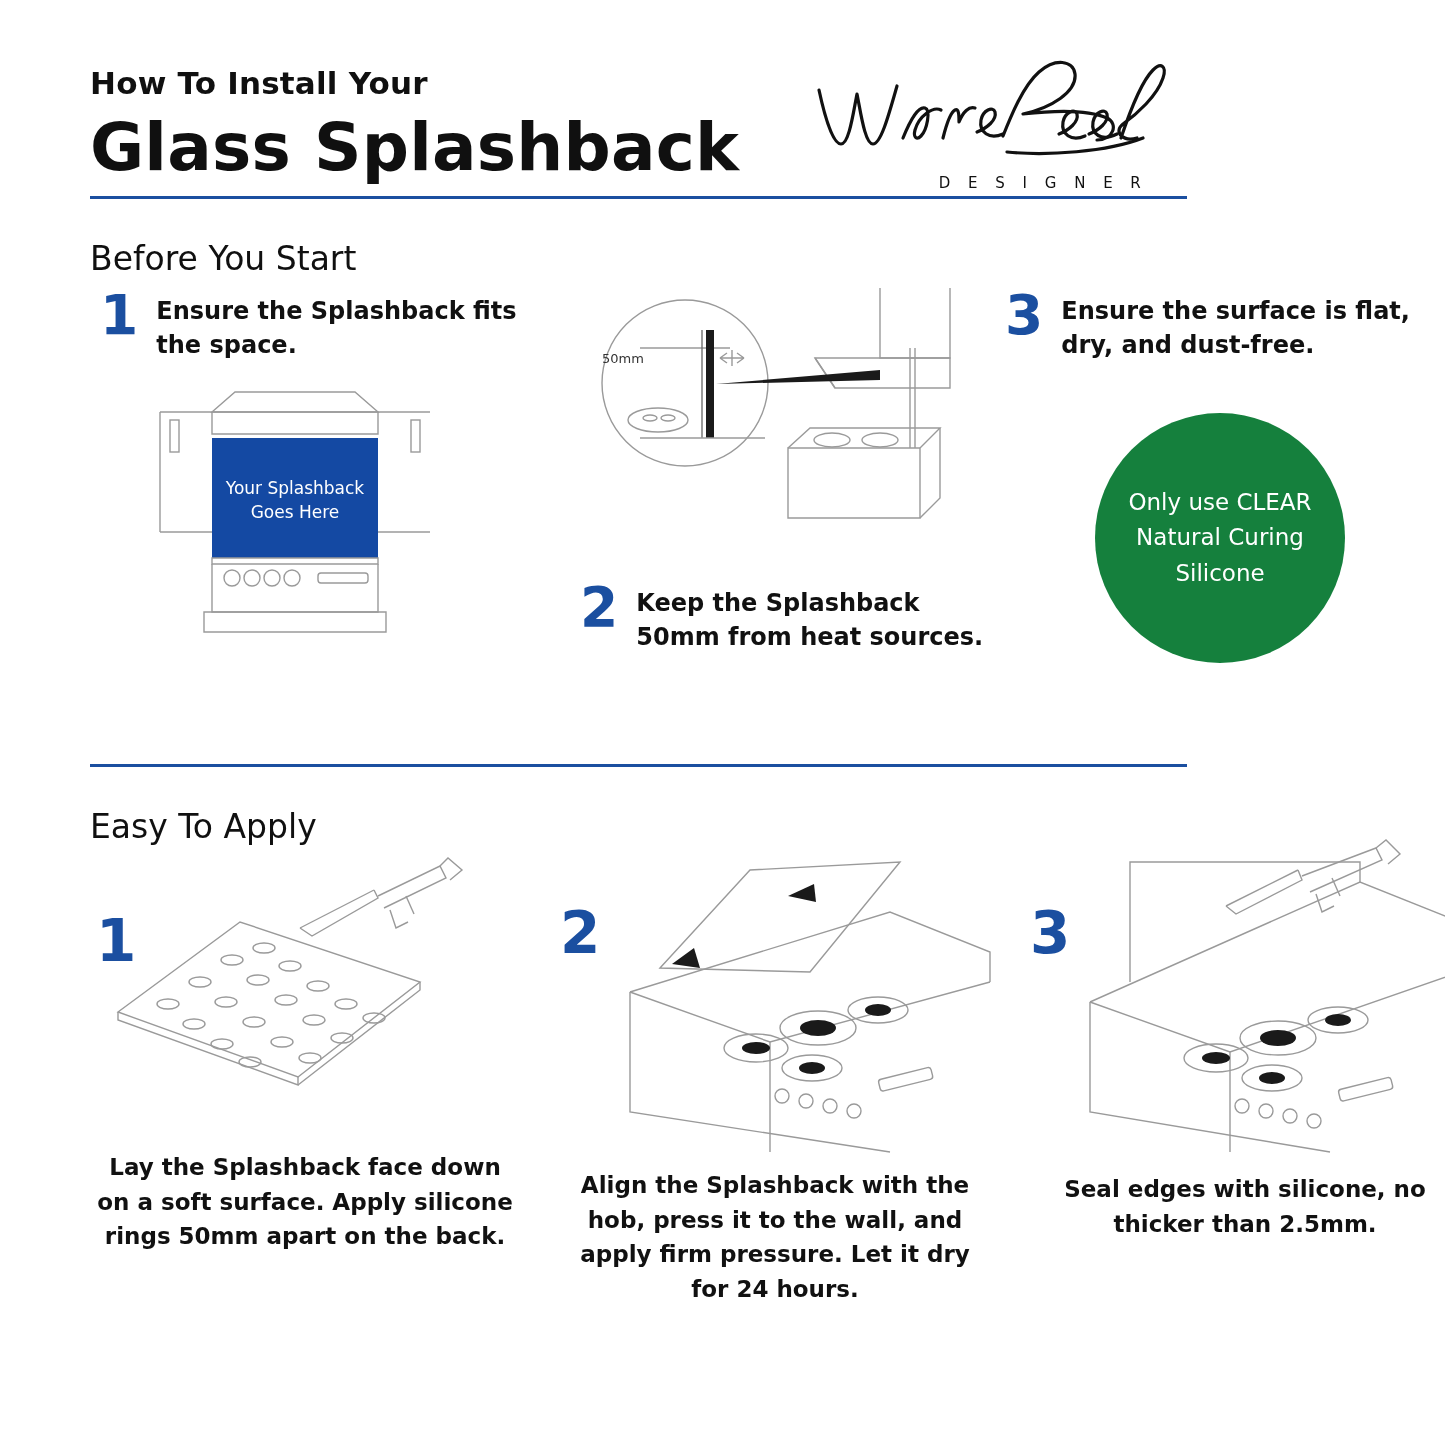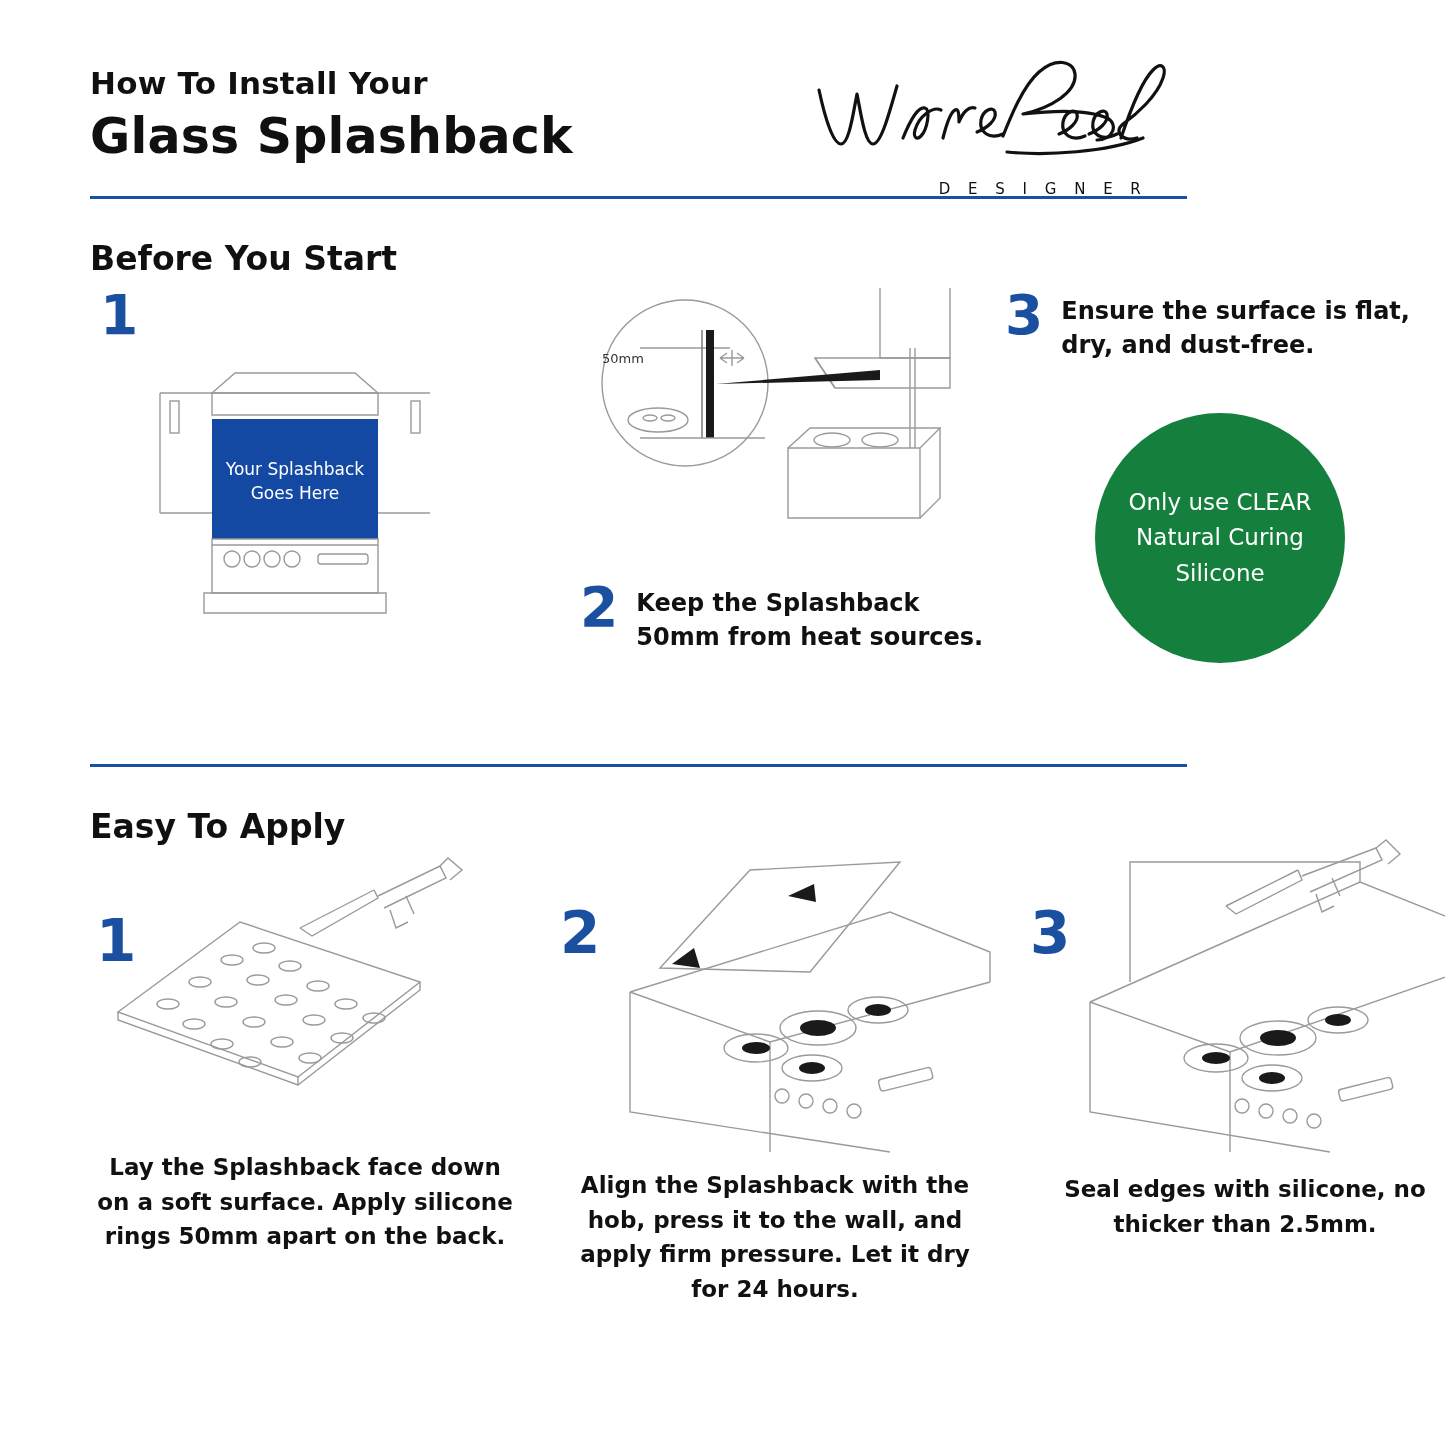--- a/index.html
+++ b/index.html
@@ -30,57 +30,57 @@
     box-sizing: border-box;
   }
   .header .kicker {
     font-size: 31px;
     font-weight: bold;
     letter-spacing: 0.2px;
     color: #101010;
     line-height: 1.1;
   }
   .header .title {
-    font-size: 49px;
+    font-size: 66px;
     font-weight: bold;
     letter-spacing: 0.2px;
     color: #101010;
     line-height: 1.2;
     margin-top: 8px;
   }
   .logo {
     position: absolute;
     right: 0;
     top: 52px;
     width: 380px;
     height: 150px;
     text-align: center;
   }
   .logo svg { display: block; }
   .logo .designer {
     font-size: 15px;
     letter-spacing: 6.5px;
     color: #111;
-    margin-top: 18px;
+    margin-top: 12px;
     text-align: center;
     padding-left: 92px;
   }
 
   .rule {
     height: 3px;
     background: #1b4fa0;
     width: 100%;
   }
   .rule.top { margin-top: 36px; }
   .rule.mid { margin-top: 16px; }
 
   
   .section-title {
     font-size: 33px;
-    font-weight: bold;
+    font-weight: normal;
     color: #101010;
     margin-top: 40px;
     margin-bottom: 6px;
   }
   .col {
     position: relative;
     box-sizing: border-box;
   }
 
   .stepnum {
@@ -224,20 +224,21 @@
 
   <div class="rule top"></div>
 
   <div class="section-title">Before You Start</div>
 
   <div id="before">
 
     <div class="col b1">
       <div class="step-head">
         <div class="stepnum">1</div>
+        <div class="step-text">Ensure the Splashback fits the space.</div>
       </div>
       <div class="art">
         <svg width="400" height="290" viewBox="0 0 400 290">
 
           <path class="ln" d="M60 30 L60 150 M60 150 L330 150"></path>
           <path class="ln" d="M60 30 L330 30"></path>
           <rect class="ln" x="70" y="38" width="9" height="32" fill="#1a1a1a" stroke="none"></rect>
           <rect class="ln" x="311" y="38" width="9" height="32" fill="#1a1a1a" stroke="none"></rect>
 
           <path class="ln" d="M112 30 L135 10 L255 10 L278 30 Z"></path>

